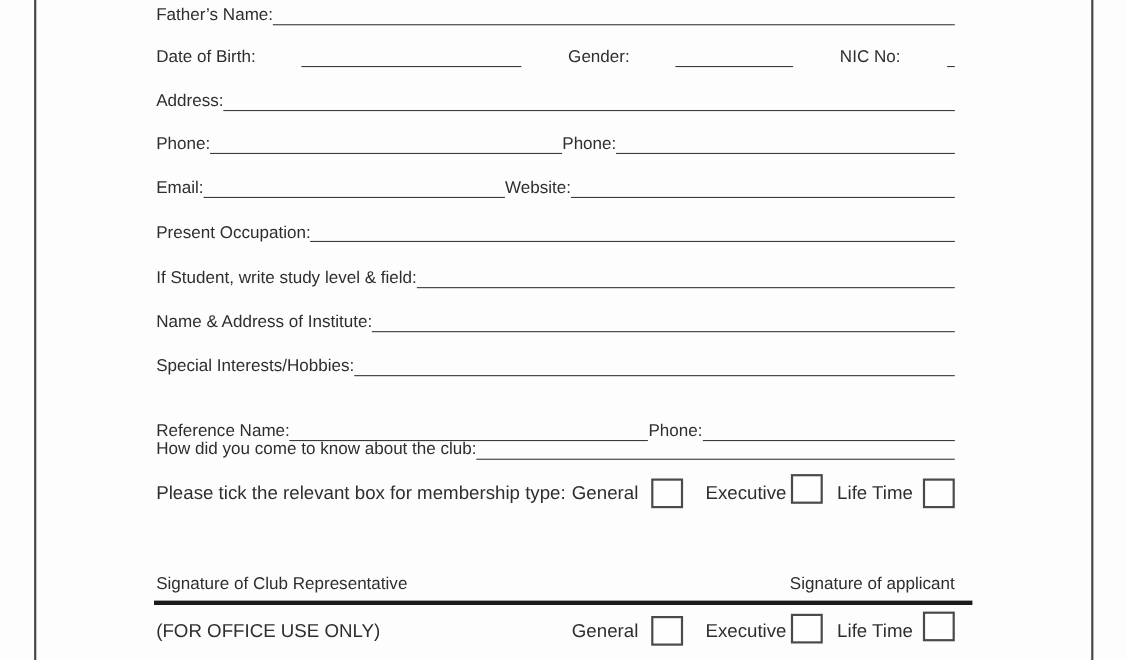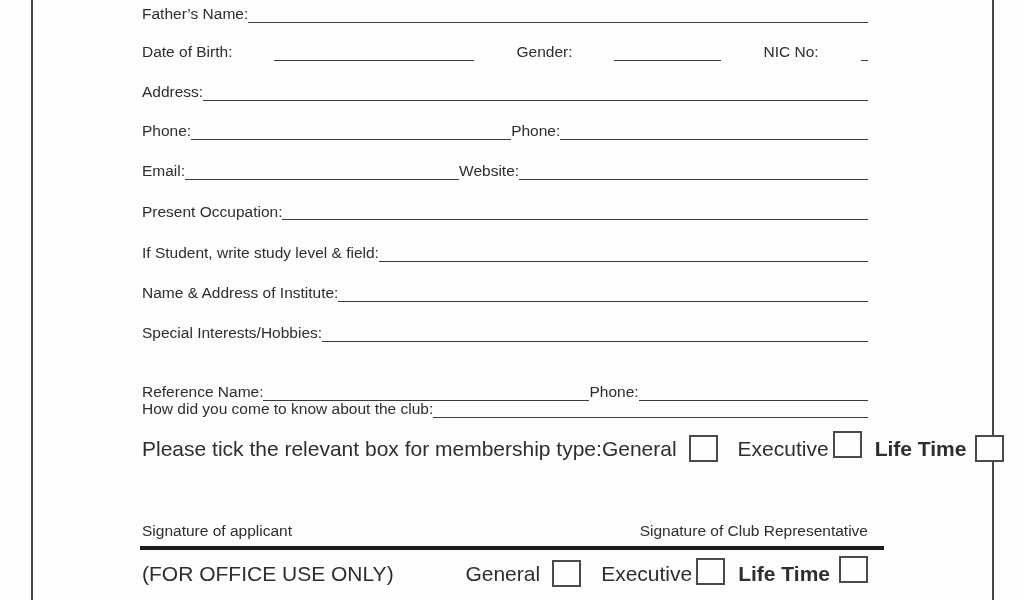--- a/index.html
+++ b/index.html
@@ -25,33 +25,33 @@
   .wline {
     flex: none; height: 15px;
     border-bottom: 1.6px solid #3a3a3a;
     margin-bottom: 0px;
   }
   .wline.grow { flex: 1 1 auto; }
 
   .tickrow {
     position: absolute; left: 142px; width: 726px;
     display: flex; align-items: center;
-    font-size: 21px; line-height: 19px; white-space: nowrap;
+    font-size: 17px; line-height: 19px; white-space: nowrap;
   }
   .opts { margin-left: auto; display: flex; align-items: center; justify-content: flex-end; }
   .cbox {
     width: 29px; height: 27px;
     border: 2px solid #4a4a4a; background: #fffefe;
     box-sizing: border-box; flex: none;
   }
   .gap-g  { margin-left: 12px; }
   .gap-e  { margin-left: 4px; }
   .gap-l  { margin-left: 9px; }
   .sp-ge { margin-left: 20px; }
-  .sp-el { margin-left: 13px; font-weight: bold; }
+  .sp-el { margin-left: 13px; }
   .up4 { transform: translateY(-4px); }
   .up2 { transform: translateY(-2px); }
 
   .sigrow {
     position: absolute; left: 142px; width: 726px;
     display: flex; justify-content: space-between;
     font-size: 15.5px; line-height: 19px; white-space: nowrap;
   }
   .thickline {
     position: absolute; left: 140px; width: 744px; height: 3.5px;
@@ -160,22 +160,22 @@
       <span>General</span>
       <span class="cbox gap-g"></span>
       <span class="sp-ge">Executive</span>
       <span class="cbox gap-e up4"></span>
       <span class="sp-el">Life Time</span>
       <span class="cbox gap-l"></span>
     </span>
   </div>
 
   <div class="sigrow" id="r-signature">
+    <span>Signature of Club Representative</span>
     <span>Signature of applicant</span>
-    <span>Signature of Club Representative</span>
   </div>
 
   <div class="thickline" id="line-office"></div>
 
   <div class="tickrow" id="r-office">
     <span class="lbl">(FOR OFFICE USE ONLY)</span>
     <span class="opts">
       <span>General</span>
       <span class="cbox gap-g"></span>
       <span class="sp-ge">Executive</span>

